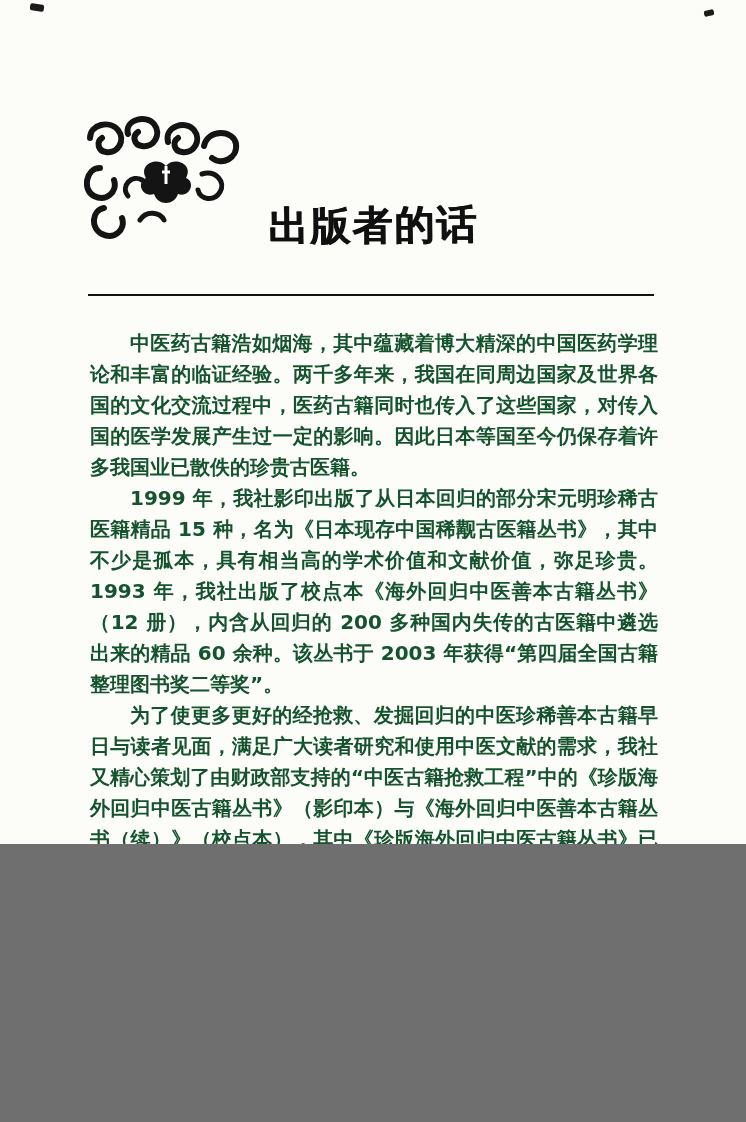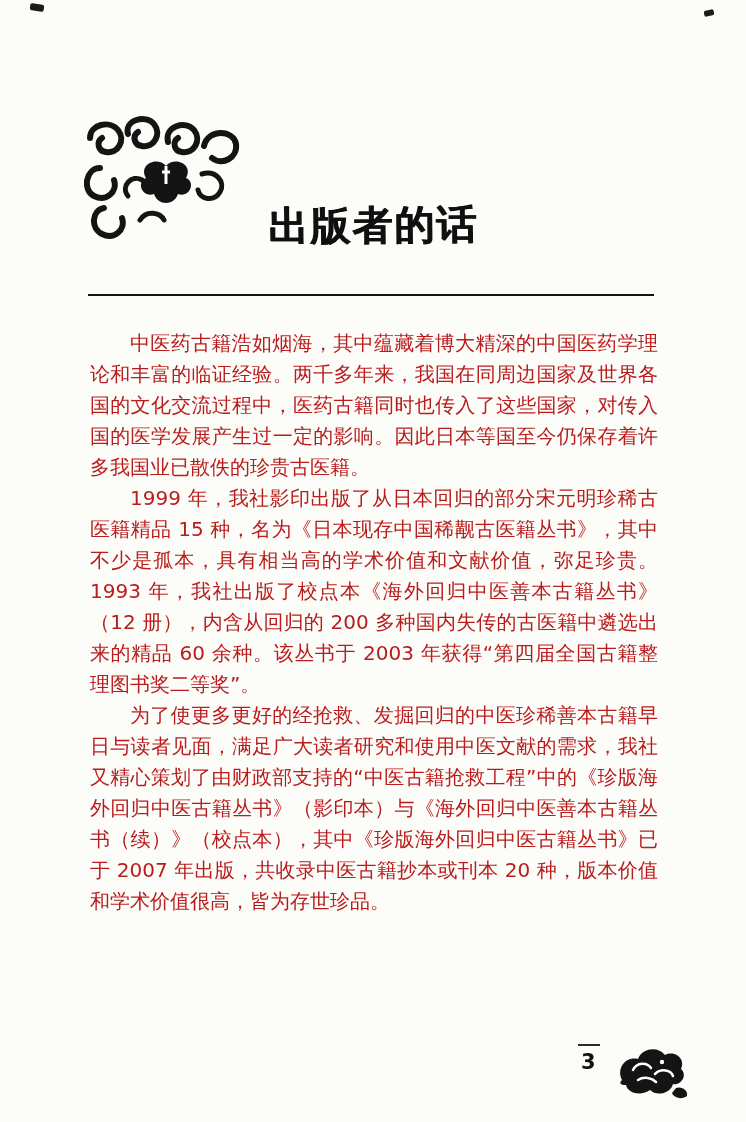--- a/index.html
+++ b/index.html
@@ -1,18 +1,18 @@
 <!DOCTYPE html>
 <html><head>
 <meta charset="utf-8">
 <style>
   html,body{margin:0;padding:0;background:#6f6f6f;}
   .page{
     position:relative;
-    width:746px;height:1122px;
+    width:746px;height:844px;
     margin:0 auto;
     background:#fcfcf9;
     overflow:hidden;
     font-family:"DejaVu Sans","Liberation Sans",sans-serif;
     color:#161616;
   }
   .speck{position:absolute;background:#1c1c1c;border-radius:2px;}
   .speck.a{left:30px;top:4px;width:14px;height:7px;transform:rotate(8deg);}
   .speck.b{left:704px;top:10px;width:10px;height:6px;transform:rotate(-12deg);}
   .corner-ornament{position:absolute;left:84px;top:116px;width:166px;height:126px;}
@@ -20,23 +20,23 @@
     position:absolute;left:268px;top:198px;
     font-size:40px;font-weight:900;letter-spacing:2px;
     font-family:"DejaVu Serif","Liberation Serif",serif;
     transform:rotate(-0.6deg);
     color:#101010;
     text-shadow:1px 0 0 #101010;
   }
   .title-rule{position:absolute;left:88px;top:294px;width:566px;height:2px;background:#121212;}
   .body-text{
     position:absolute;left:90px;top:328px;width:568px;
-    font-size:20px;line-height:31px;font-weight:400;
+    font-size:20px;line-height:31px;font-weight:700;
     text-align:justify;
-    color:#b91c1c;
+    color:#14532d;
   }
   .body-text p{margin:0;text-indent:2em;}
   .pagenum-rule{position:absolute;left:578px;top:1044px;width:22px;height:2px;background:#2a2a2a;}
   .page-number{position:absolute;left:581px;top:1050px;font-size:21px;font-weight:800;color:#111;}
   .footer-ornament{position:absolute;left:612px;top:1038px;width:80px;height:64px;}
 </style>
 </head>
 <body>
 
 <div class="page">

